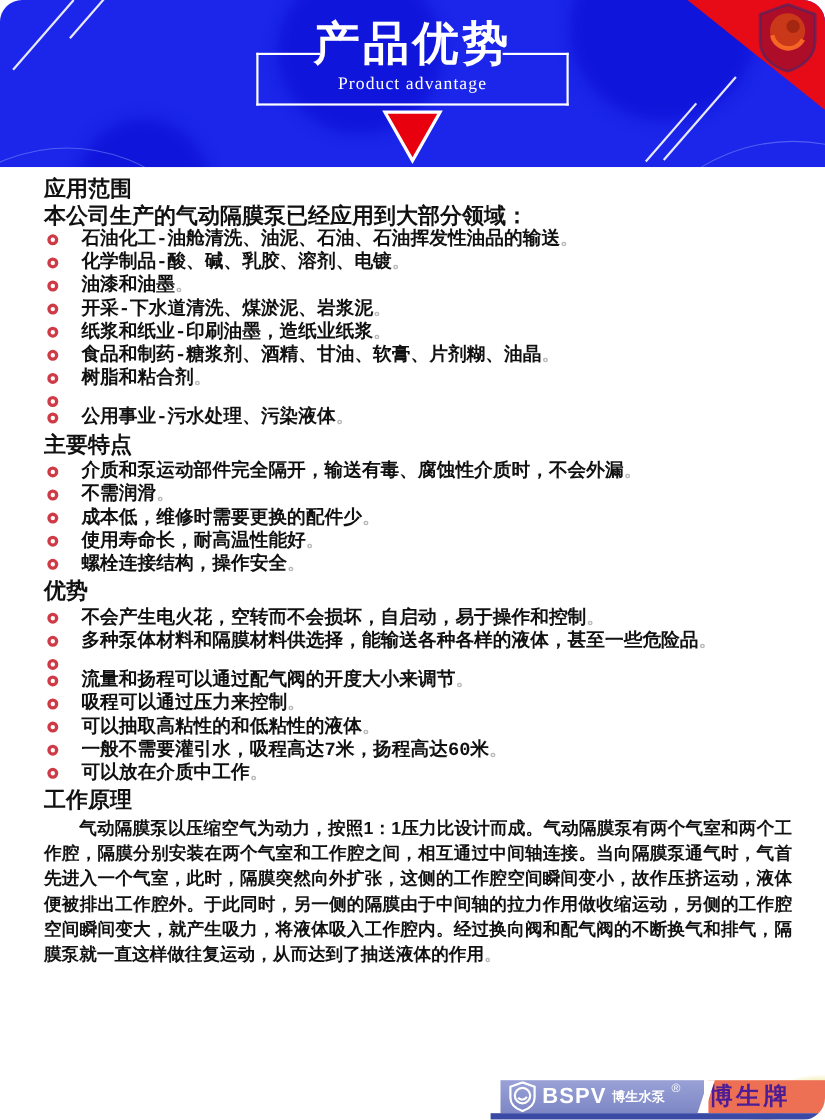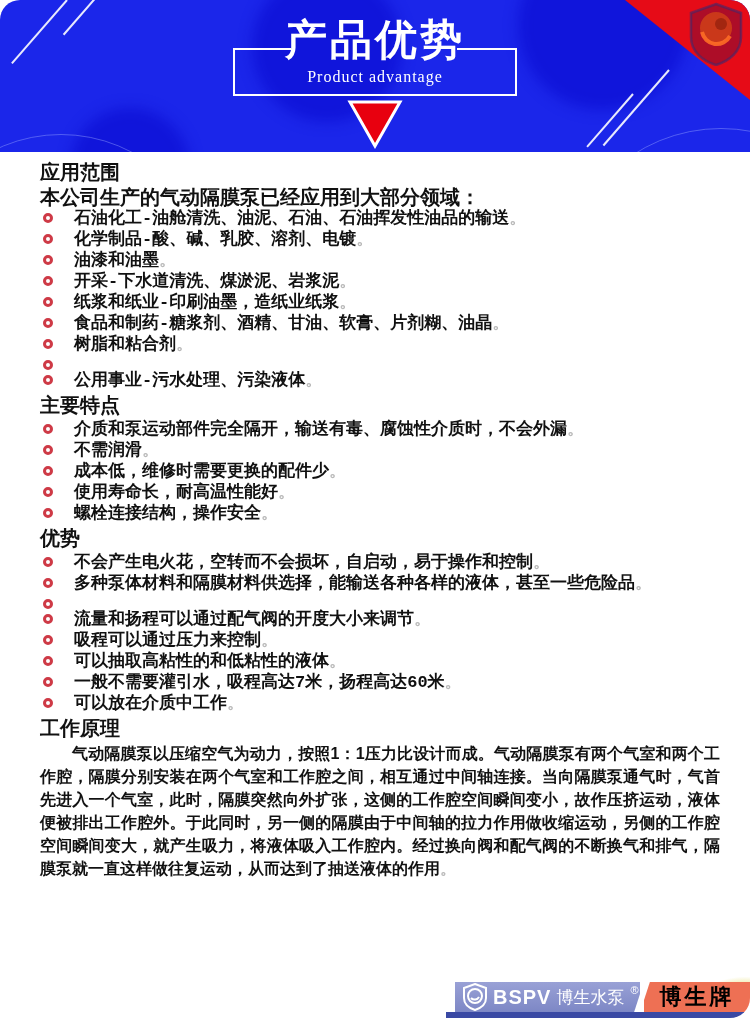--- a/index.html
+++ b/index.html
@@ -49,25 +49,25 @@
   .dot{flex:0 0 auto;width:10px;height:10px;border:3px solid #ce3a46;border-radius:50%;
        background:#fff;margin:5px 21px 0 3px;box-sizing:border-box;}
   .para{font-size:16px;line-height:23px;margin:0;text-indent:2em;text-align:justify;font-weight:bold;}
   .muted-period{color:#b9b9b9;}
 
   
   .brandbar{position:absolute;left:455px;top:982px;width:295px;height:30px;display:flex;z-index:3;}
   .brand-left{flex:1;background:linear-gradient(#99a1d6,#7d87c5);display:flex;align-items:center;
               padding-left:7px;gap:5px;color:#fff;white-space:nowrap;}
   .brand-en{font-size:20px;font-weight:900;letter-spacing:1px;}
-  .brand-cn{font-size:17px;font-weight:400;}
+  .brand-cn{font-size:12px;font-weight:700;}
   .reg-mark{font-size:11px;position:relative;top:-7px;left:1px;}
   .brand-divider{width:6px;background:#fff;transform:skewX(-18deg);margin:0 -1px;z-index:2;}
-  .brand-right{width:106px;background:#ee7054;color:#000000;display:flex;align-items:center;
-               justify-content:center;font-size:22px;font-weight:900;letter-spacing:3px;}
+  .brand-right{width:106px;background:#ee7054;color:#4c1d95;display:flex;align-items:center;
+               justify-content:flex-start;font-size:22px;font-weight:900;letter-spacing:3px;}
   .bottom-strip{position:absolute;left:446px;top:1012px;width:304px;height:6px;background:#3a49a4;z-index:3;}
 </style>
 </head>
 <body>
 
 <div class="page">
 
   <header class="banner">
     <div class="b-circle b-c1"></div>
     <div class="b-circle b-c2"></div>

